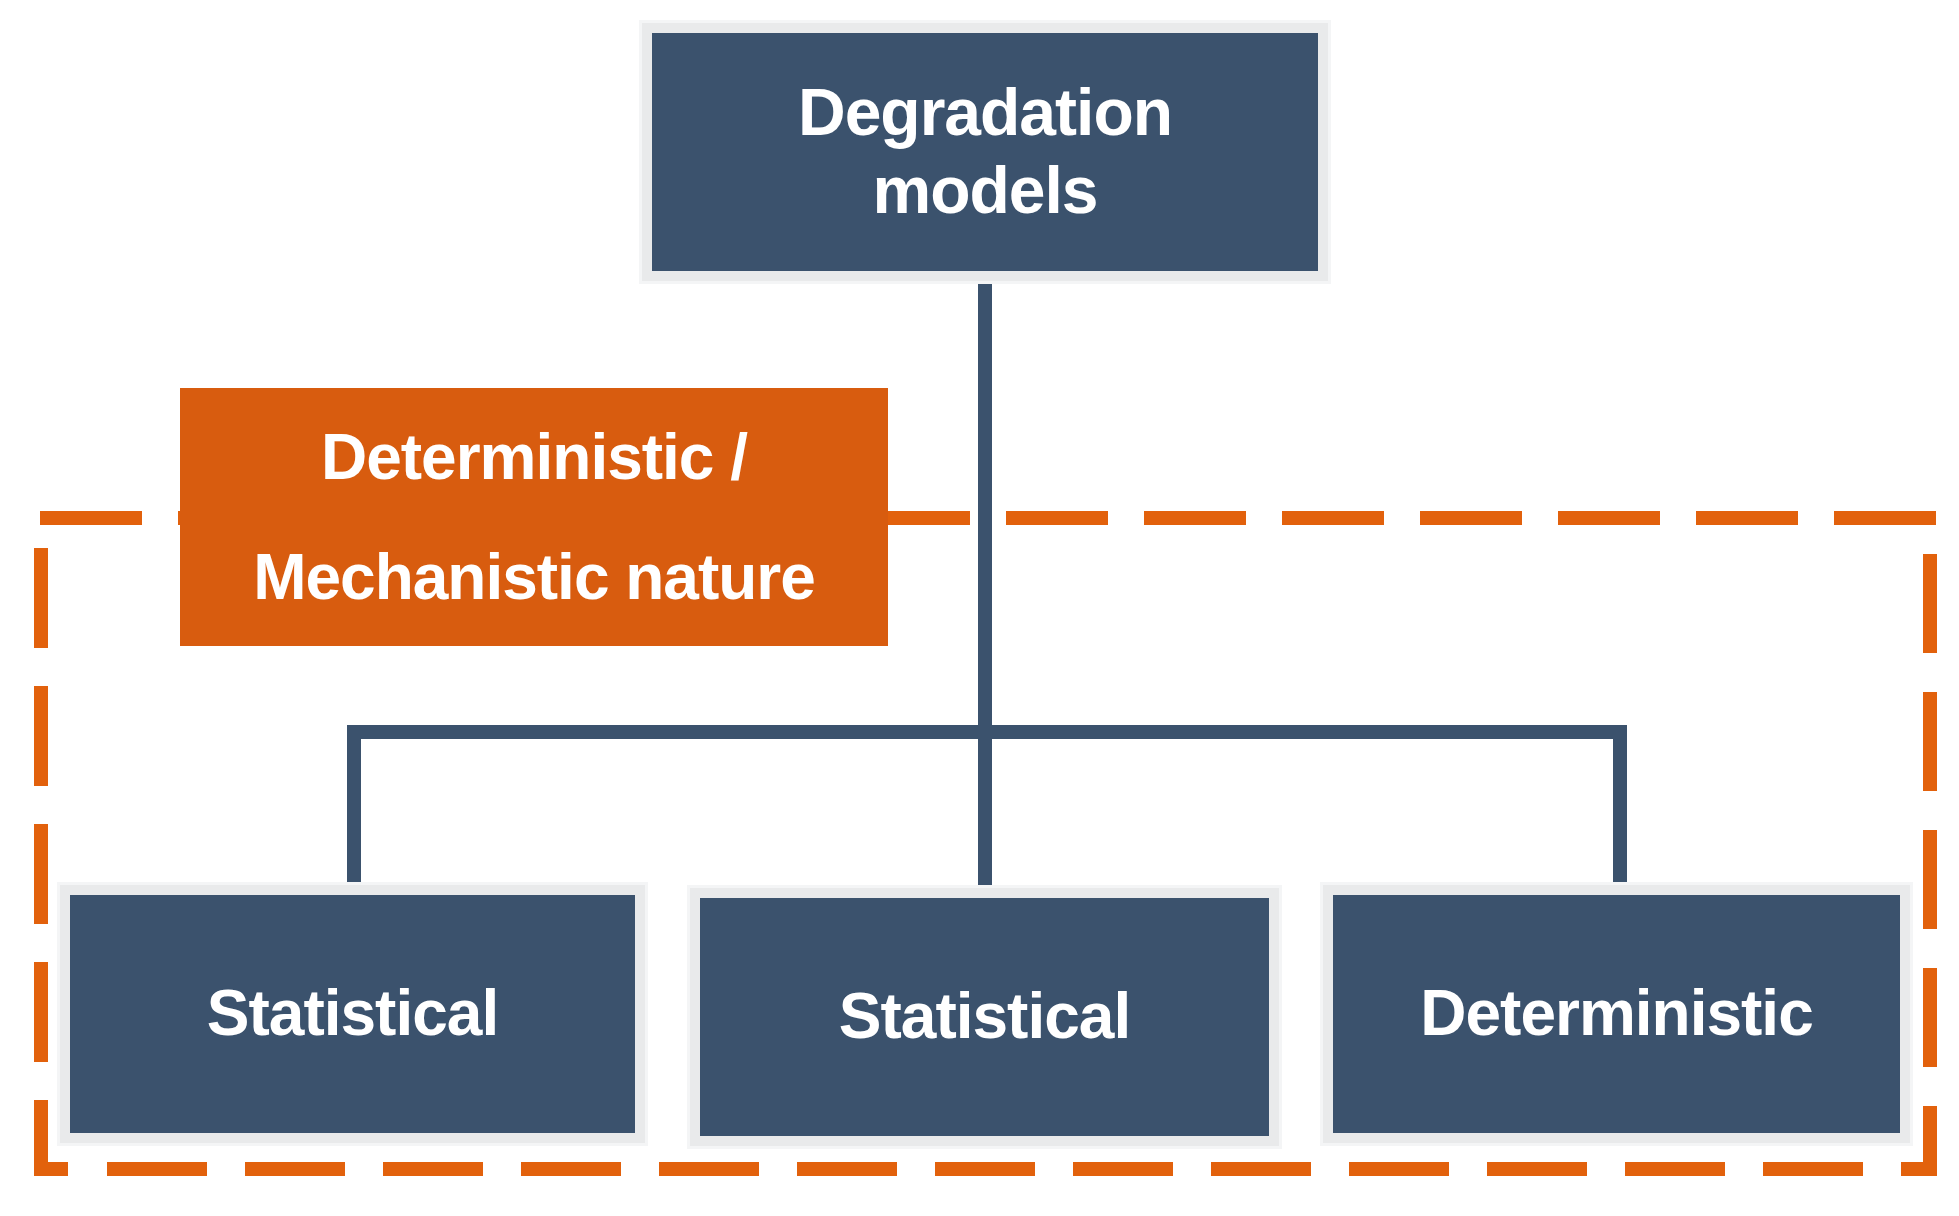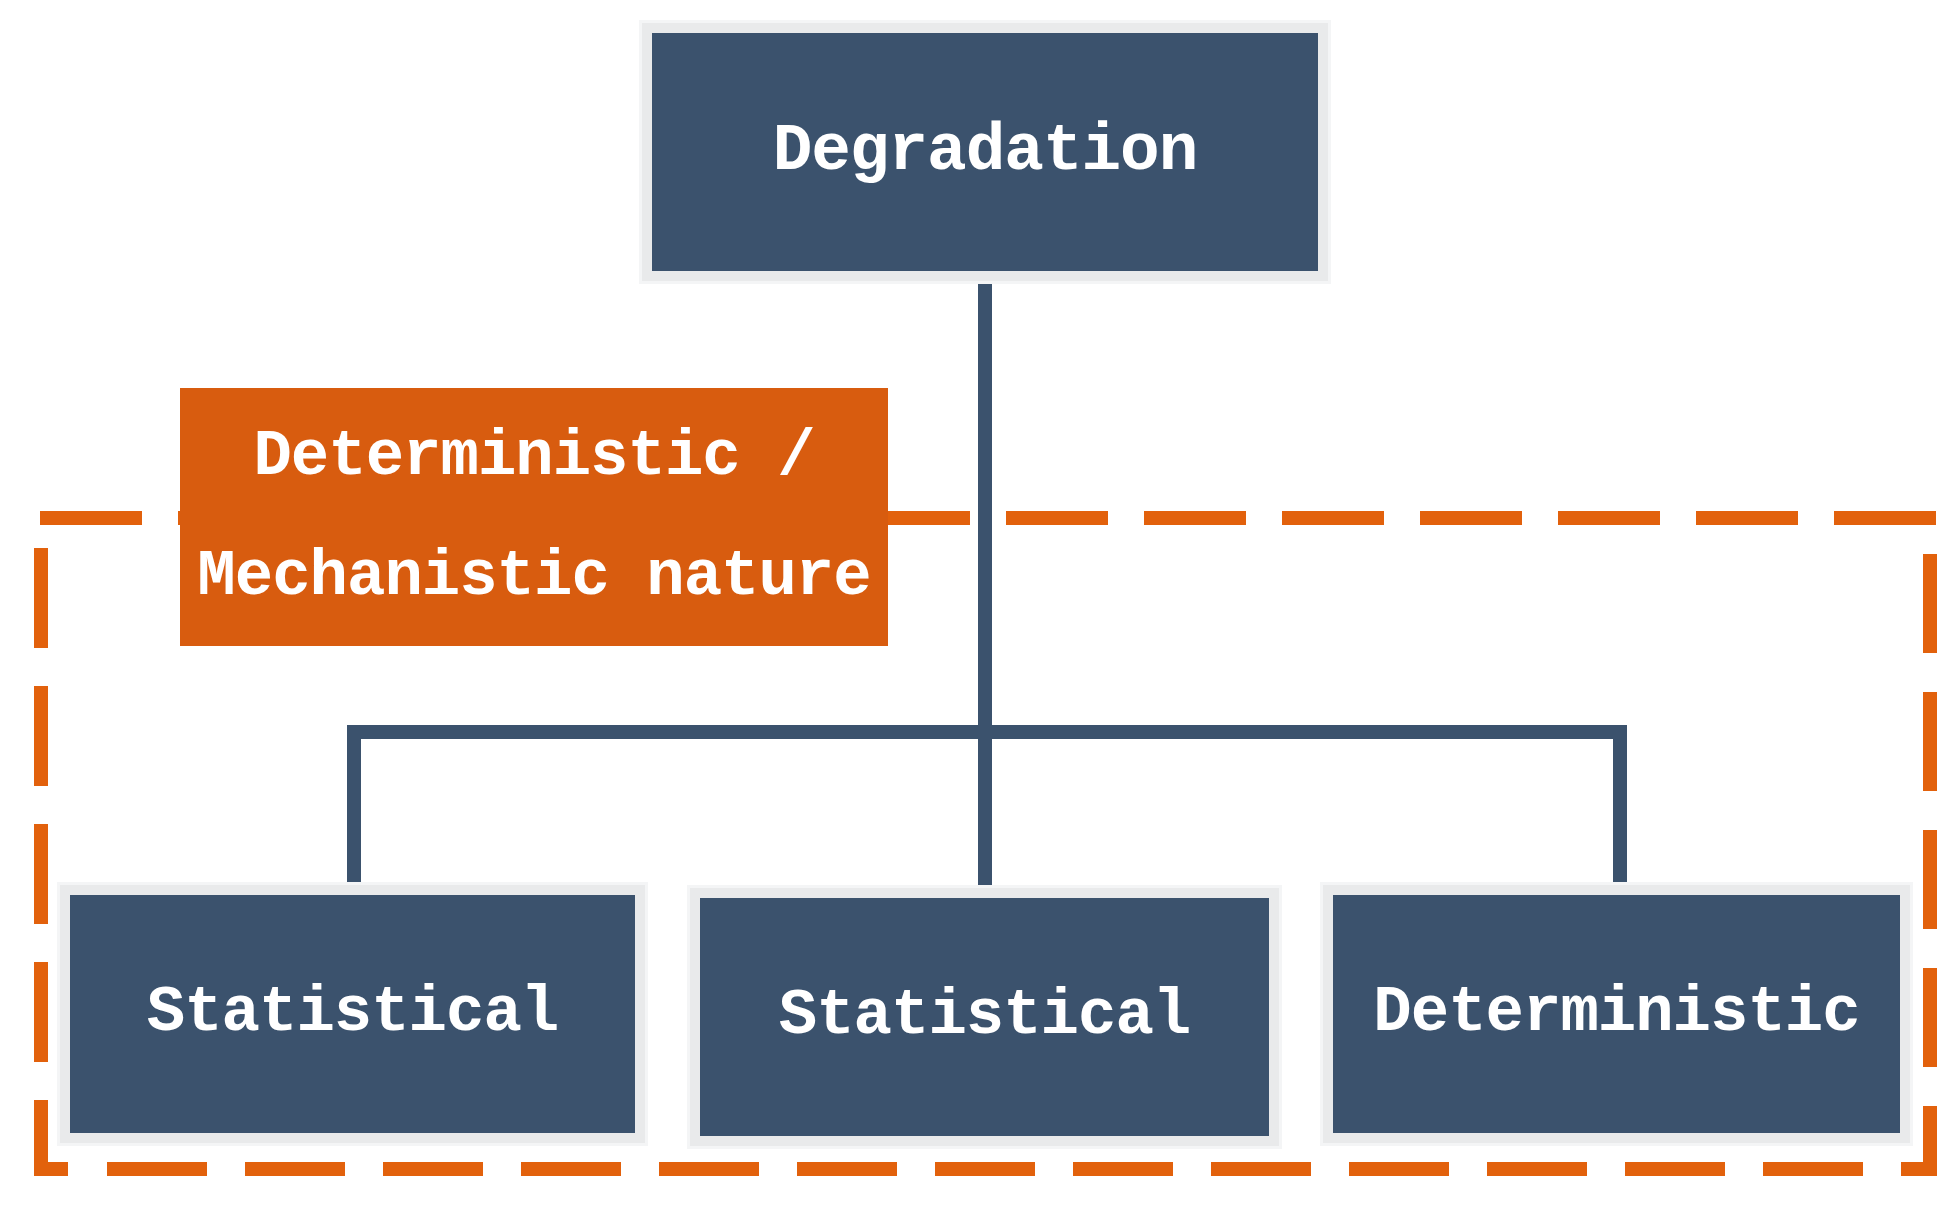--- a/index.html
+++ b/index.html
@@ -5,21 +5,21 @@
   html, body {
     margin: 0;
     padding: 0;
     background: #ffffff;
   }
   .canvas {
     position: relative;
     width: 1959px;
     height: 1216px;
     background: var(--background, #ffffff);
-    font-family: Liberation Mono, monospace;
+    font-family: Liberation Sans, sans-serif;
     overflow: hidden;
   }
   .layer {
     position: absolute;
     left: 0;
     top: 0;
   }
   .boundary line {
     stroke: var(--dashed-boundary, #E2610C);
     stroke-width: 14;
@@ -93,20 +93,21 @@
     <g class="connectors">
       <line x1="985" y1="270" x2="985" y2="899"></line>
       <line x1="347" y1="732" x2="1627" y2="732"></line>
       <line x1="354" y1="725" x2="354" y2="899"></line>
       <line x1="1620" y1="725" x2="1620" y2="899"></line>
     </g>
   </svg>
 
   <div class="node blue" id="node-root">
     <span class="line">Degradation</span>
+    <span class="line">models</span>
   </div>
 
   <div class="node orange" id="node-annotation">
     <span class="line">Deterministic /</span>
     <span class="line">Mechanistic nature</span>
   </div>
 
   <div class="node blue" id="node-mechanistic">
     <span class="line">Statistical</span>
   </div>

